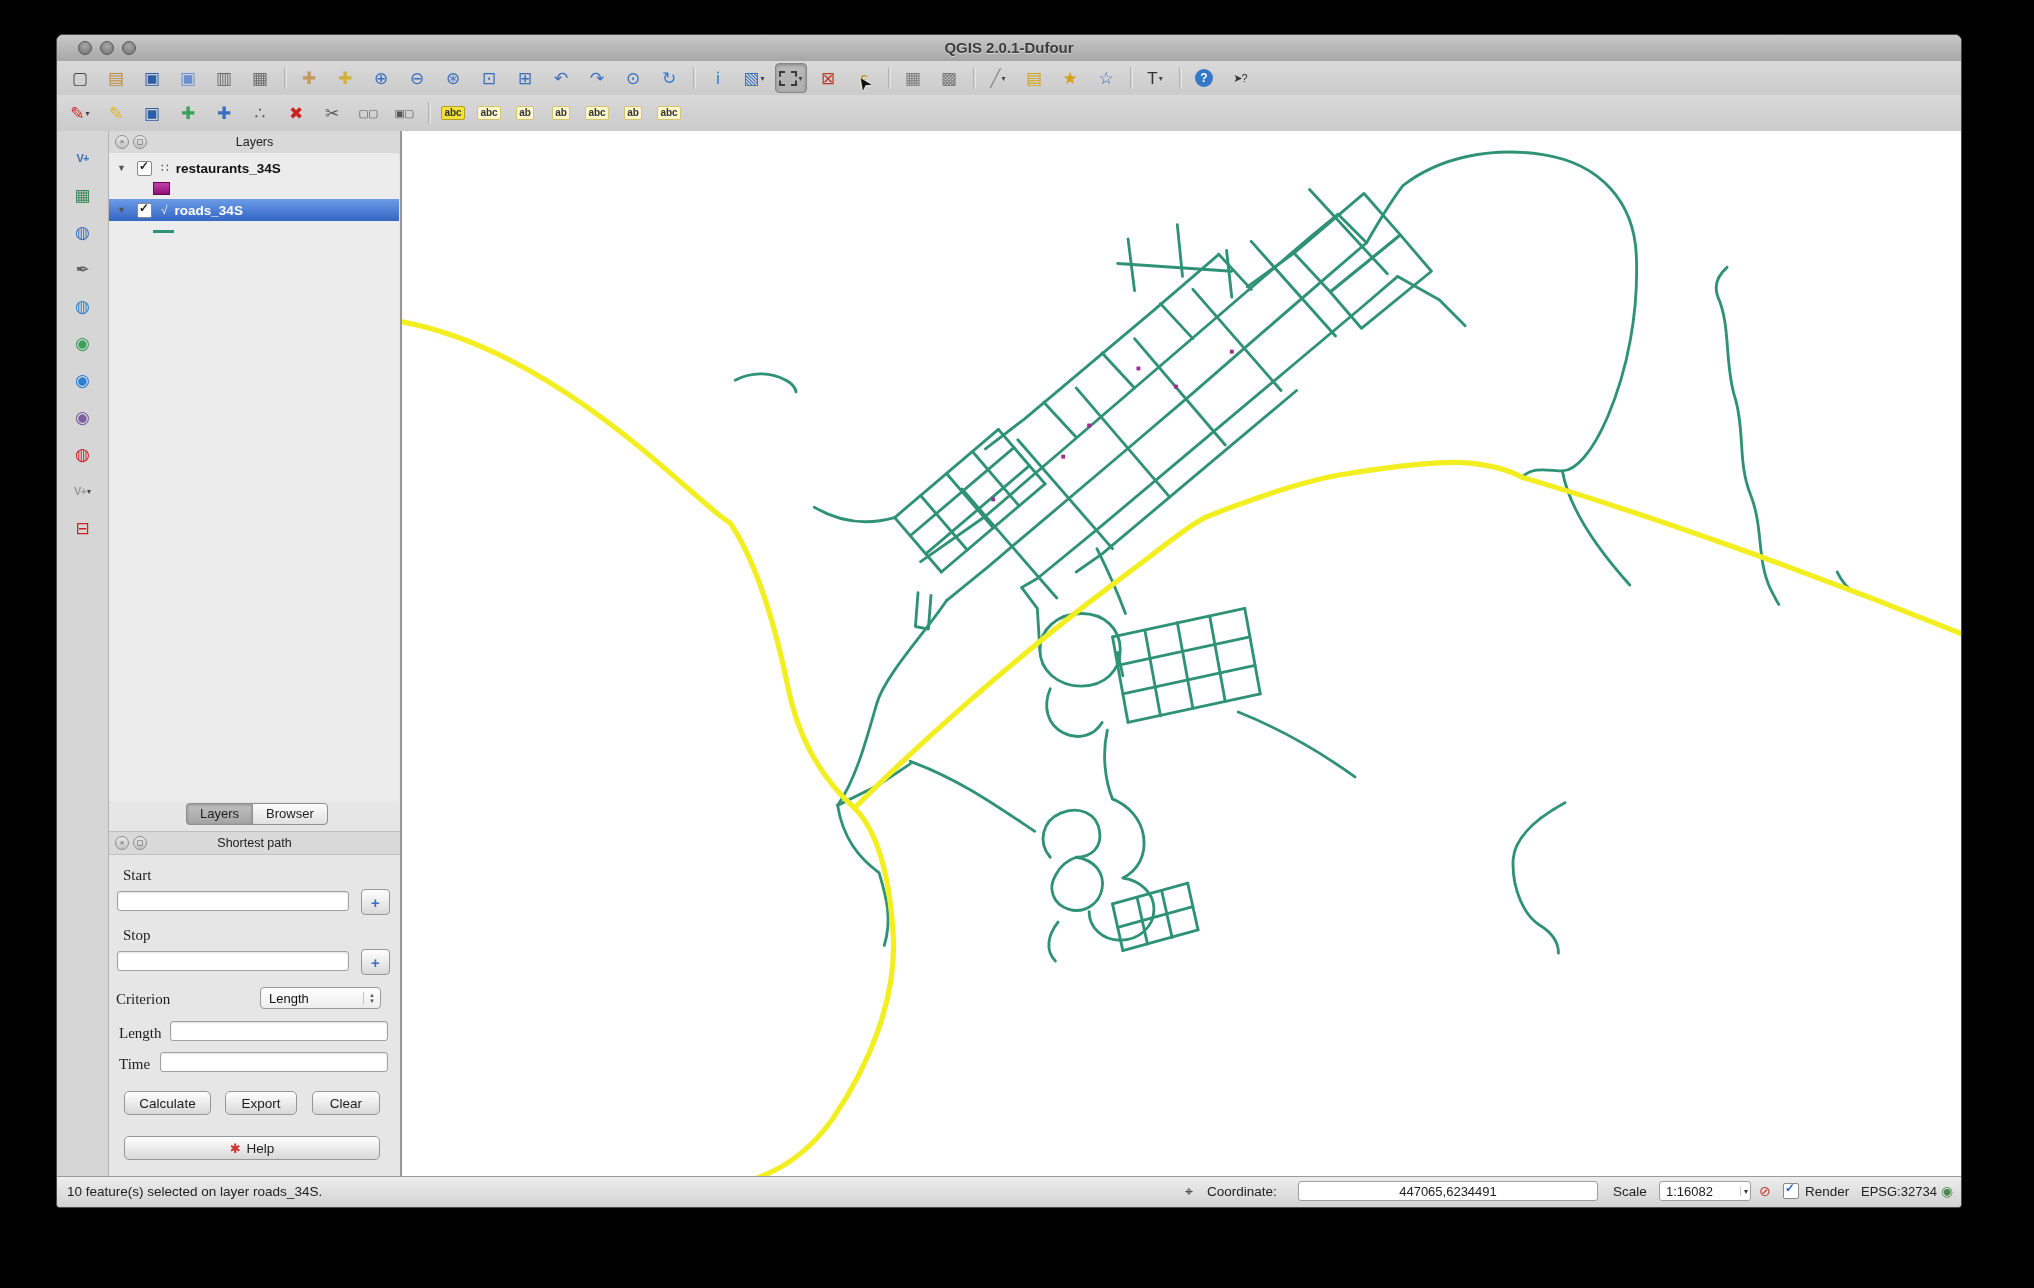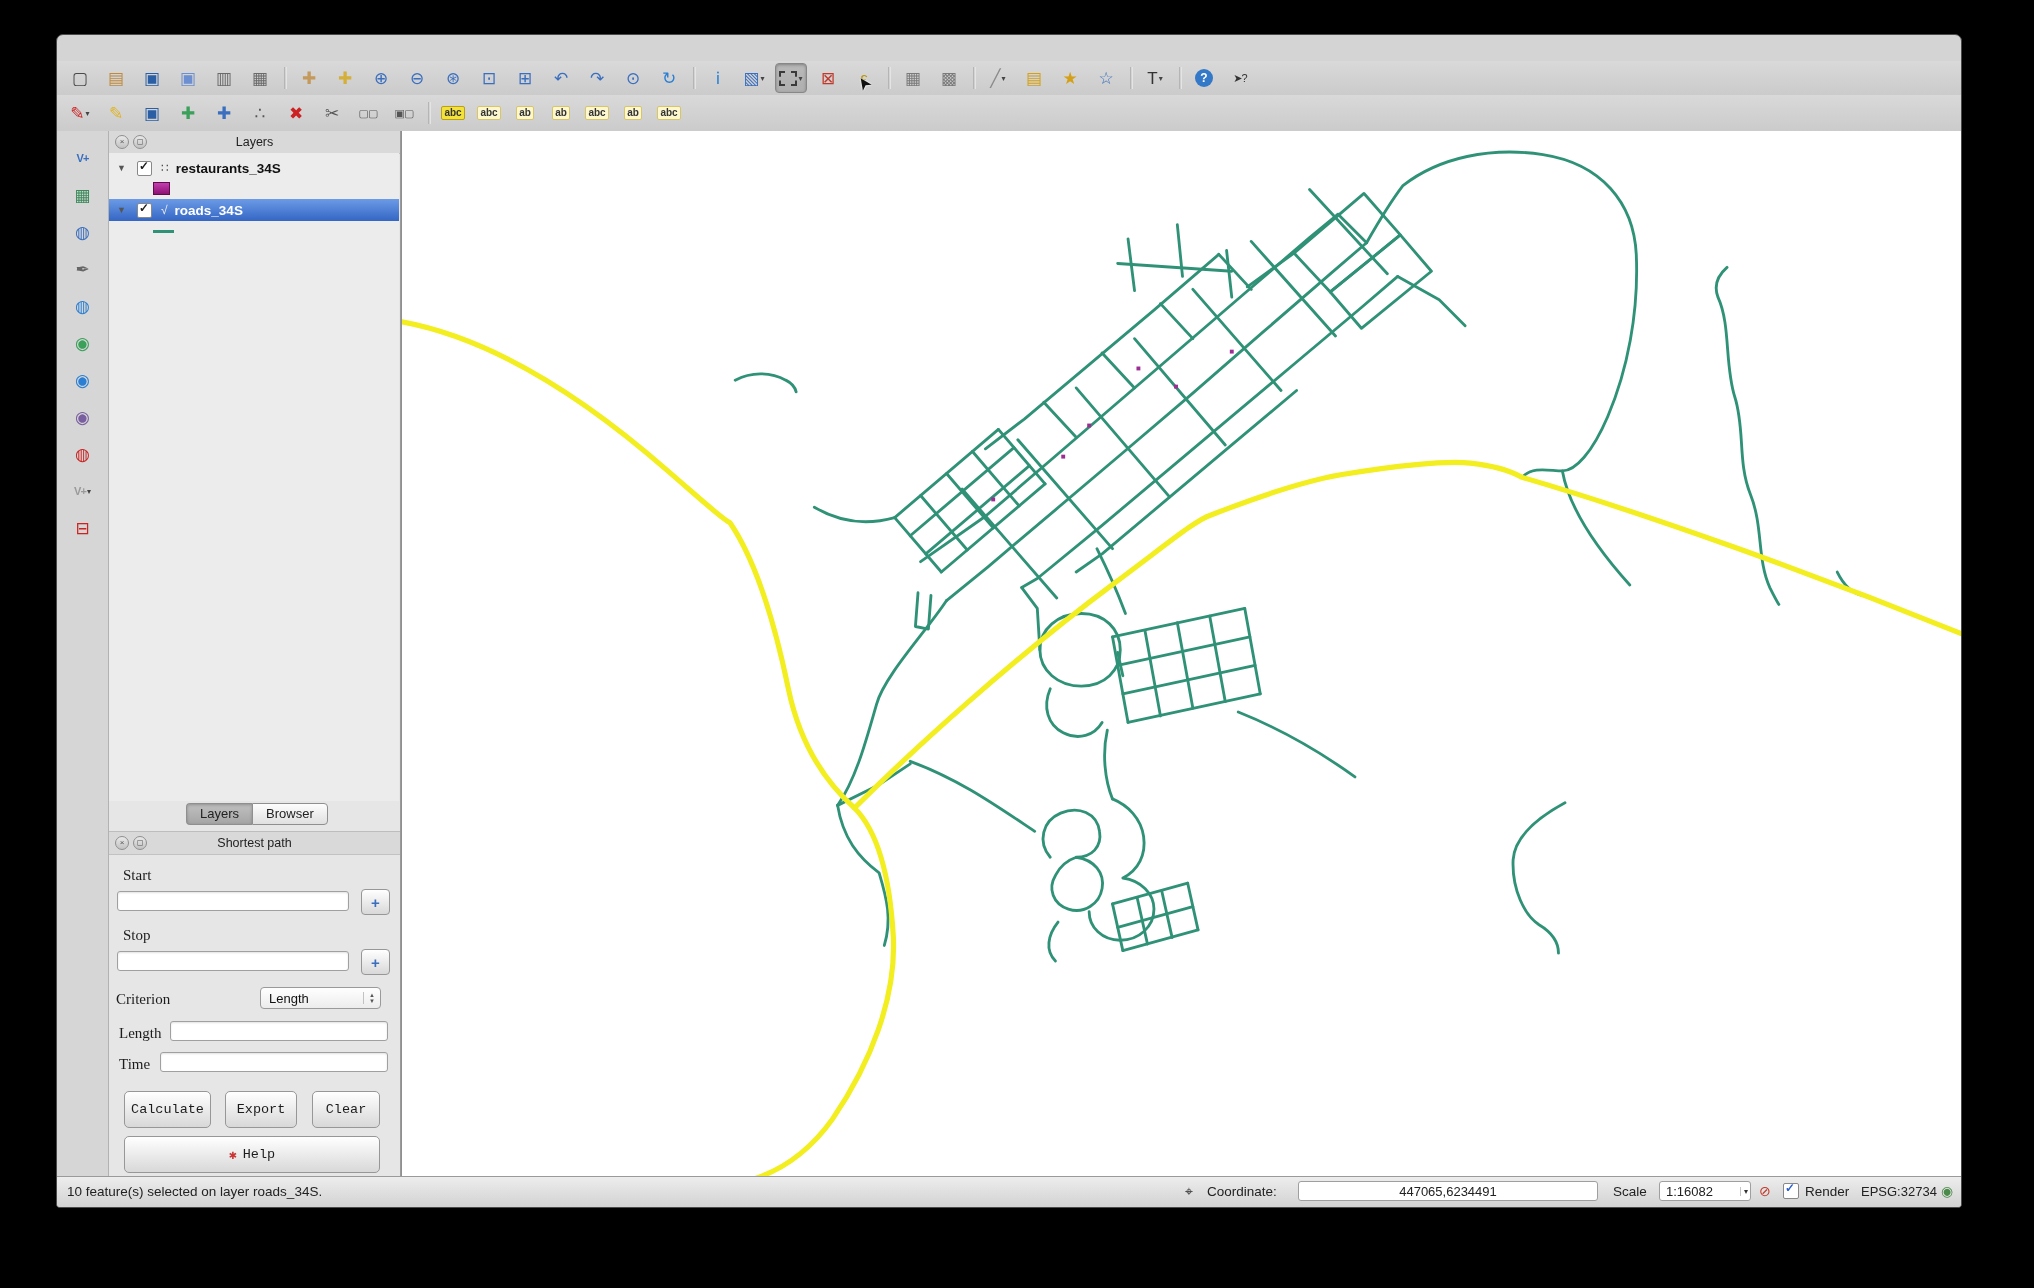--- a/index.html
+++ b/index.html
@@ -74,22 +74,22 @@
   .tab{height:20px;line-height:20px;padding:0 13px;font-size:13px;color:#222;
     border:1px solid #8f8f8f;background:linear-gradient(#fdfdfd,#e0e0e0);}
   .tab:first-child{border-radius:4px 0 0 4px;border-right:none;}
   .tab:last-child{border-radius:0 4px 4px 0;}
   .tab.active{background:linear-gradient(#c0c0c0,#a5a5a5);box-shadow:inset 0 1px 3px rgba(0,0,0,.25);}
   
   .sp-label{position:absolute;font-size:15px;color:#1c1c1c;font-family:Liberation Serif, serif;}
   .txt{position:absolute;height:20px;border:1px solid #a0a0a0;border-radius:3px;background:#fff;
     font-size:13px;padding:0 4px;box-sizing:border-box;box-shadow:inset 0 1px 2px rgba(0,0,0,.12);
     font-family:"Liberation Sans",sans-serif;}
-  .btn{position:absolute;height:37px;border:1px solid #979797;border-radius:5px;color:#1c1c1c;
-    background:linear-gradient(#ffffff,#d8d8d8);font-size:13.5px;font-family:Liberation Mono, monospace;
+  .btn{position:absolute;height:24px;border:1px solid #979797;border-radius:5px;color:#1c1c1c;
+    background:linear-gradient(#ffffff,#d8d8d8);font-size:13.5px;font-family:Liberation Sans, sans-serif;
     display:flex;align-items:center;justify-content:center;box-sizing:border-box;}
   .cap{position:absolute;width:27px;height:24px;border:1px solid #979797;border-radius:4px;
     background:linear-gradient(#ffffff,#d8d8d8);display:flex;align-items:center;justify-content:center;}
   .capg{color:#3a6fbf;font-weight:bold;font-size:15px;line-height:1;}
   .combo{position:absolute;left:151px;top:856px;width:121px;height:22px;border:1px solid #9a9a9a;
     border-radius:4px;background:linear-gradient(#ffffff,#ececec);display:flex;align-items:center;
     box-sizing:border-box;}
   .combo-val{flex:1;padding-left:8px;font-size:13px;color:#111;}
   .combo-arrows{width:16px;display:flex;flex-direction:column;align-items:center;line-height:6px;
     border-left:1px solid #c2c2c2;}
@@ -111,20 +111,26 @@
   .sb-cb .chk{position:absolute;left:1px;top:-3px;font-size:12px;color:#2a5fd0;font-weight:bold;}
   .scale-combo{display:flex;align-items:center;justify-content:space-between;padding:0 2px 0 6px;}
   .scale-combo .dd{font-size:8px;color:#333;border-left:1px solid #c5c5c5;padding-left:3px;}
 </style>
 </head>
 <body>
 
 <div class="desktop">
   <div class="window">
 
+    <div class="titlebar">
+      <span class="tl c1"></span>
+      <span class="tl c2"></span>
+      <span class="tl c3"></span>
+      <span class="title">QGIS 2.0.1-Dufour</span>
+    </div>
 
     <div class="toolbar" id="toolbar-row1">
         <span class="tbi">
           <span class="glyph" style="color: rgb(74, 74, 74);">▢</span>
         </span>
         <span class="tbi">
           <span class="glyph" style="color: rgb(192, 138, 62);">▤</span>
         </span>
         <span class="tbi">
           <span class="glyph" style="color: rgb(43, 95, 165);">▣</span>

